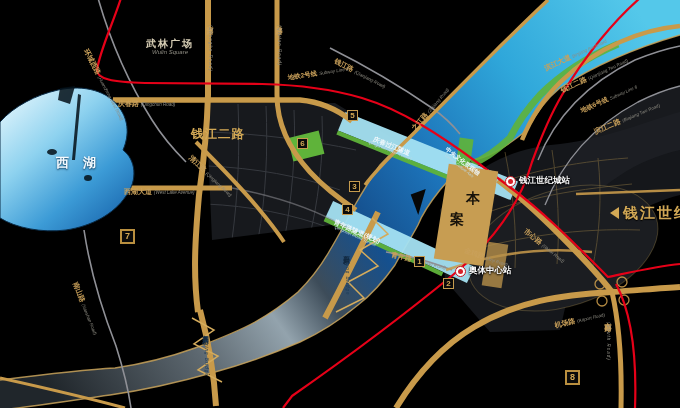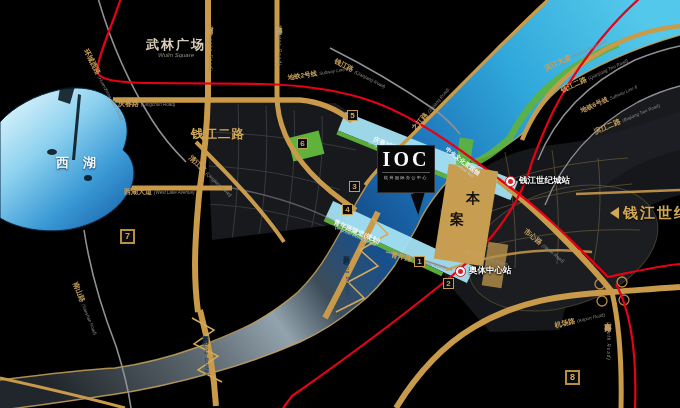--- a/index.html
+++ b/index.html
@@ -184,21 +184,21 @@
     <path d="M 78,94 L 72,160 L 75,160 L 81,95 Z"></path>
     <ellipse cx="52" cy="152" rx="5" ry="3"></ellipse>
     <ellipse cx="88" cy="178" rx="4" ry="3"></ellipse>
     <polygon points="60,88 75,86 70,104 58,100"></polygon>
   </g>
 </svg>
 
 <div class="lbl lake-name" style="left:56px;top:156px">西湖</div>
 
 <div class="lbl stack" style="left:146px;top:38px">
-  <span class="zh" style="font-size:13px;color:#d6cdb4;letter-spacing:2px">武林广场</span>
+  <span class="zh" style="font-size:10px;color:#d6cdb4;letter-spacing:2px">武林广场</span>
   <span class="en" style="font-size:6px">Wulin Square</span>
 </div>
 
 <div class="lbl areagold" style="left:191px;top:128px">钱江二路</div>
 
 <div class="lbl bigarea" style="left:610px;top:205px">
   <span class="tri-left"></span>
   <span>钱江世纪城</span>
 </div>
 
@@ -283,24 +283,20 @@
 
 <div class="lbl station" style="left:505px;top:176px">
   <span class="st-icon"></span>
   <span class="st-name">钱江世纪城站</span>
 </div>
 <div class="lbl station" style="left:455px;top:266px">
   <span class="st-icon"></span>
   <span class="st-name">奥体中心站</span>
 </div>
 
-<div class="ioc">
-  <div class="ioc-word">IOC</div>
-  <div class="ioc-sub">杭州国际办公中心</div>
-</div>
 <div class="ioc-pointer"></div>
 <div class="site-char" style="left:466px;top:190px">本</div>
 <div class="site-char" style="left:450px;top:211px">案</div>
 
 <div class="badge" style="left:414px;top:256px">1</div>
 <div class="badge" style="left:443px;top:278px">2</div>
 <div class="badge" style="left:349px;top:181px">3</div>
 <div class="badge" style="left:342px;top:204px">4</div>
 <div class="badge" style="left:347px;top:110px">5</div>
 <div class="badge" style="left:297px;top:138px">6</div>

